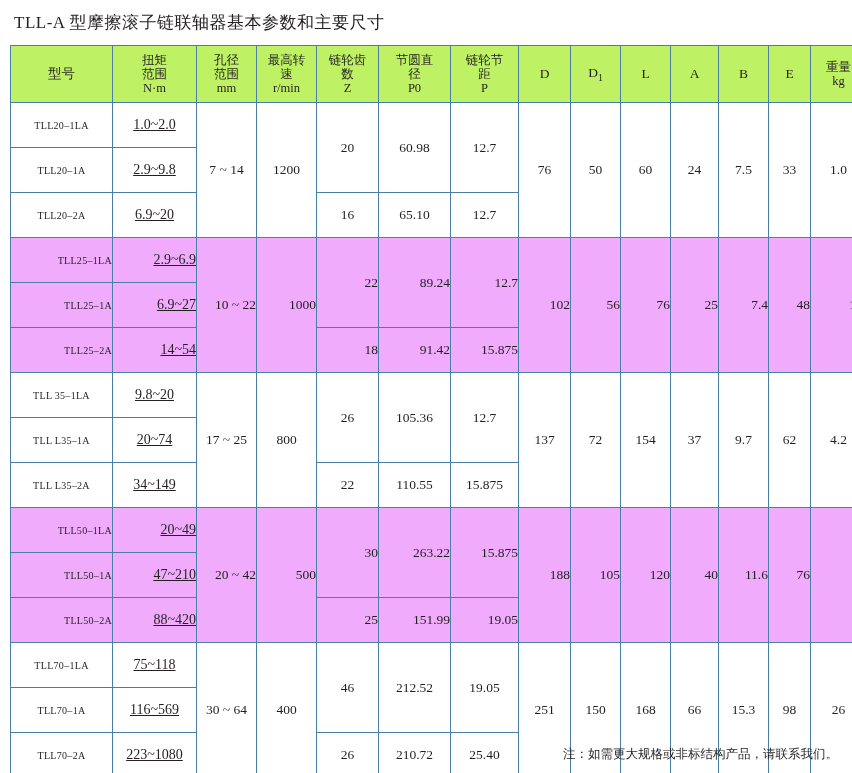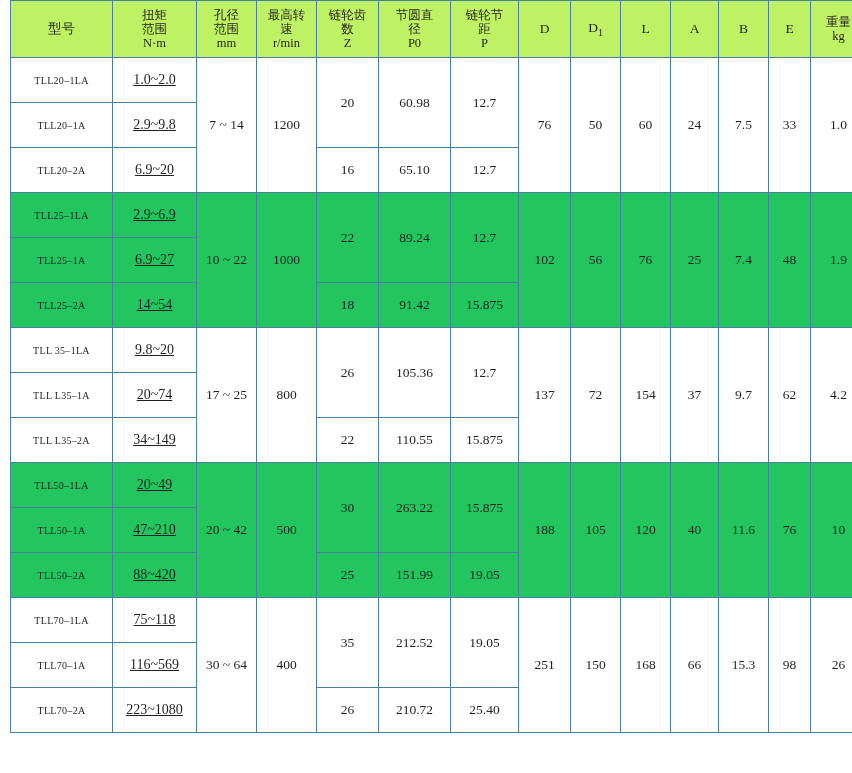--- a/index.html
+++ b/index.html
@@ -55,21 +55,22 @@
   }
   thead th .subsc {
     font-size: 10px;
     vertical-align: sub;
   }
   tbody td {
     height: 44px;
     background: #ffffff;
   }
   tbody tr.shade td {
-    background: #22c55e;
+    background: #f0abfc;
+    text-align: right;
   }
   td.model {
     font-size: 10px;
     letter-spacing: 0.3px;
   }
   td.torque {
     font-size: 14px;
     text-decoration: underline;
   }
   .note {
@@ -93,20 +94,21 @@
   col.c-a { width: 48px; }
   col.c-b { width: 50px; }
   col.c-e { width: 42px; }
   col.c-weight { width: 56px; }
 </style>
 </head>
 <body>
 
 <div class="page">
 
+  <div class="doc-title">TLL-A 型摩擦滚子链联轴器基本参数和主要尺寸</div>
 
   <table class="spec">
     <colgroup>
       <col class="c-model">
         <col class="c-torque">
         <col class="c-bore">
         <col class="c-speed">
       <col class="c-teeth">
         <col class="c-pitchdia">
         <col class="c-pitch">
@@ -270,21 +272,21 @@
           <td class="torque">88~420</td>
           <td rowspan="1">25</td>
           <td rowspan="1">151.99</td>
           <td rowspan="1">19.05</td>
         </tr>
         <tr>
           <td class="model">TLL70–1LA</td>
           <td class="torque">75~118</td>
           <td rowspan="3">30 ~ 64</td>
           <td rowspan="3">400</td>
-          <td rowspan="2">35</td>
+          <td rowspan="2">46</td>
           <td rowspan="2">212.52</td>
           <td rowspan="2">19.05</td>
           <td rowspan="3">251</td>
           <td rowspan="3">150</td>
           <td rowspan="3">168</td>
           <td rowspan="3">66</td>
           <td rowspan="3">15.3</td>
           <td rowspan="3">98</td>
           <td rowspan="3">26</td>
         </tr>
@@ -295,13 +297,14 @@
         <tr>
           <td class="model">TLL70–2A</td>
           <td class="torque">223~1080</td>
           <td rowspan="1">26</td>
           <td rowspan="1">210.72</td>
           <td rowspan="1">25.40</td>
         </tr>
       </tbody>
   </table>
 
+  <div class="note">注：如需更大规格或非标结构产品，请联系我们。</div>
 </div>
 
 </body></html>

